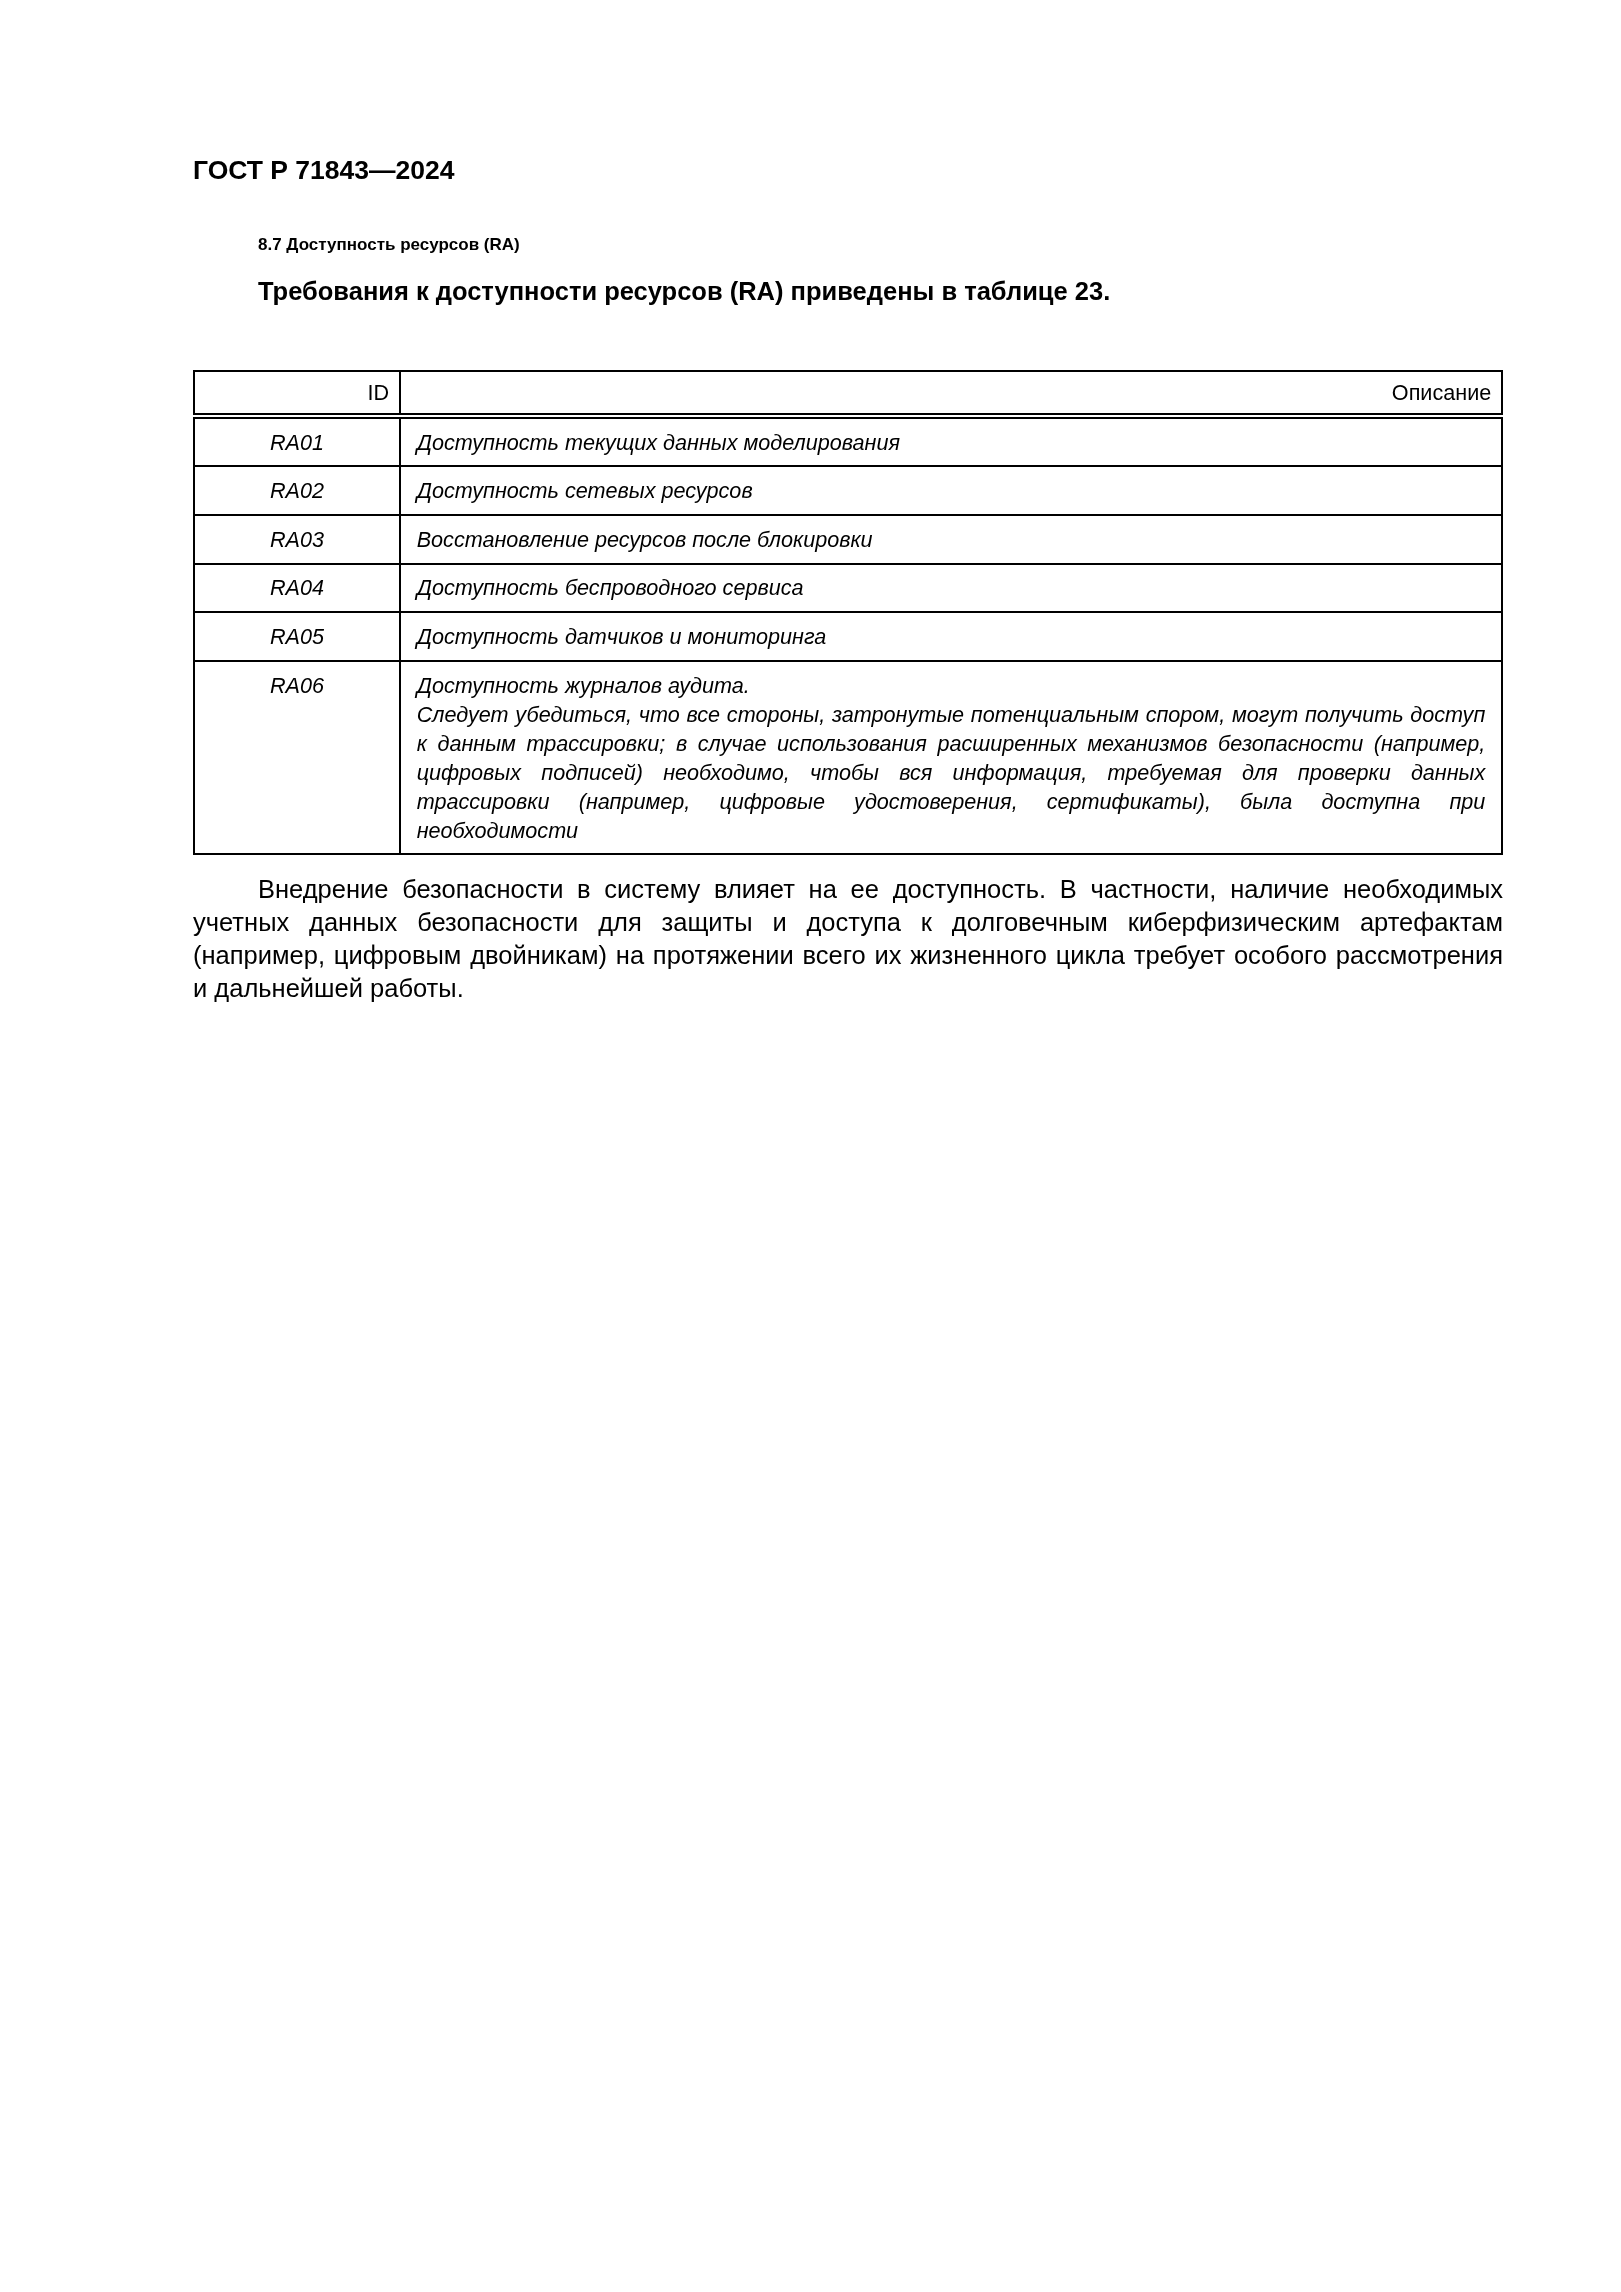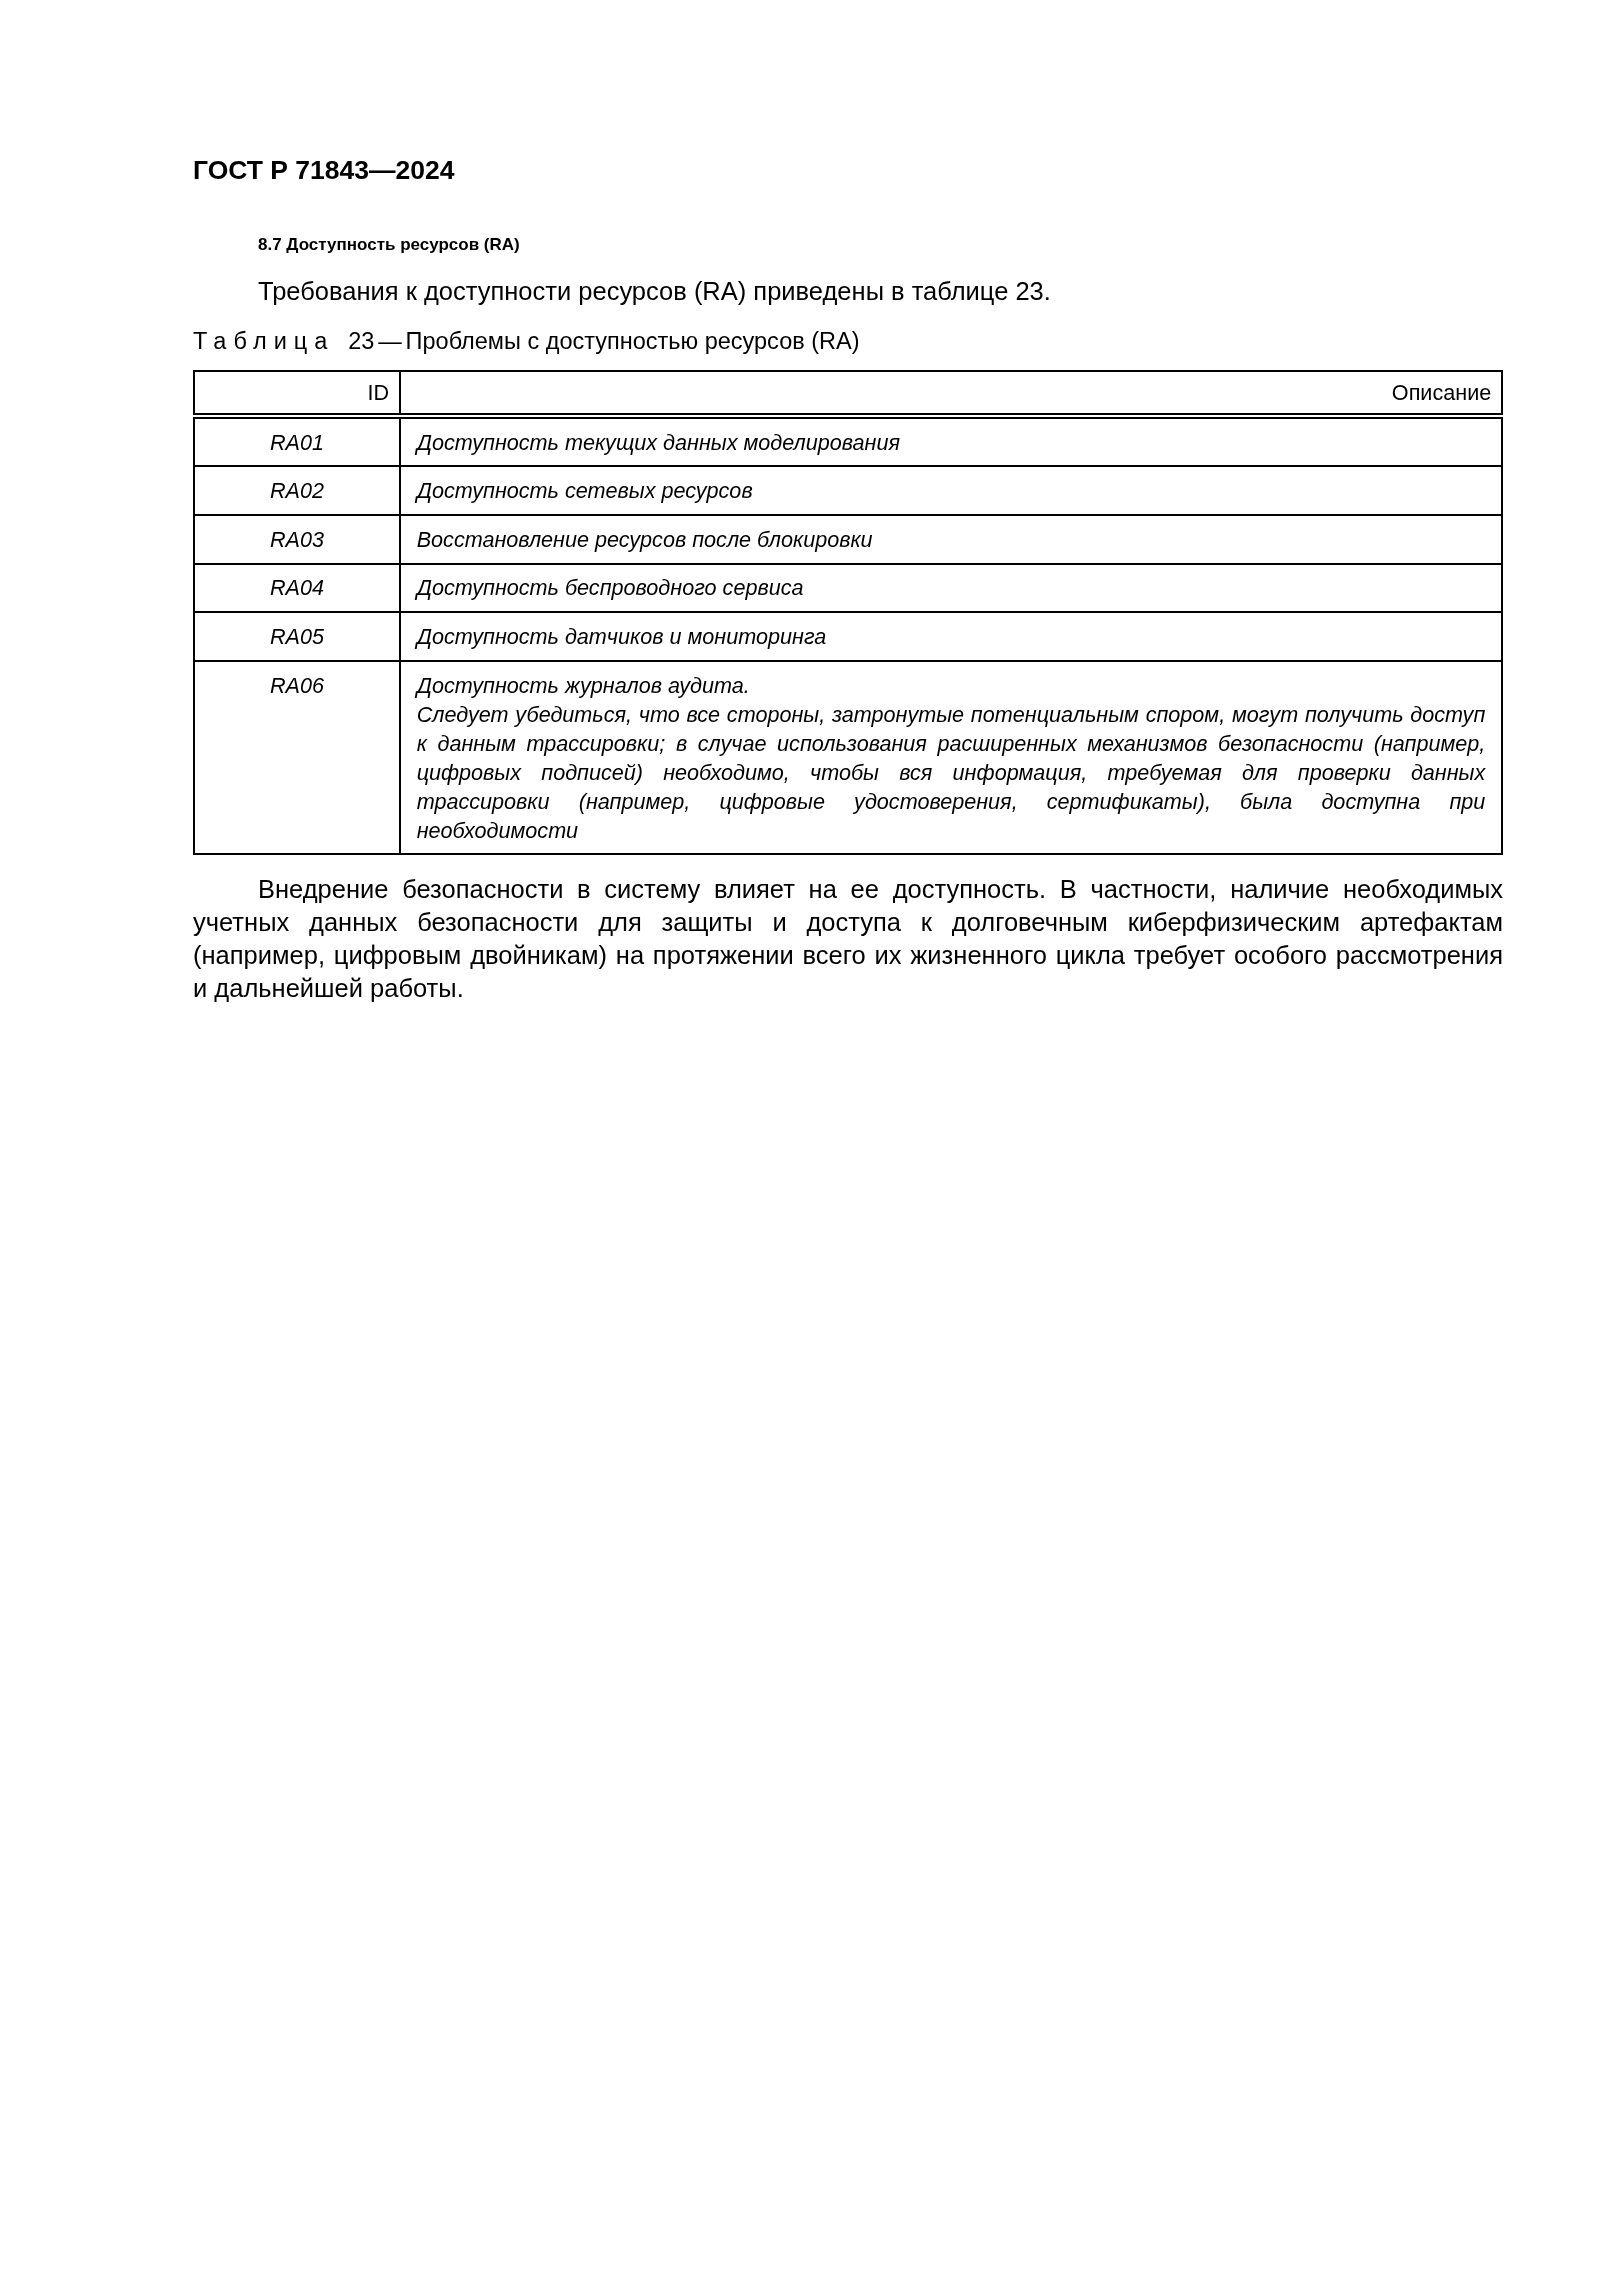--- a/index.html
+++ b/index.html
@@ -39,20 +39,21 @@
   .intro {
     position: absolute;
     left: 193px;
     top: 275px;
     width: 1310px;
     margin: 0;
     font-size: 25.5px;
     line-height: 33px;
     text-indent: 65px;
     text-align: justify;
+    font-weight: bold;
   }
   .caption {
     position: absolute;
     left: 193px;
     top: 327px;
     width: 1310px;
     margin: 0;
     font-size: 23.5px;
     line-height: 29px;
   }
@@ -121,21 +122,20 @@
 <body>
 
 <div class="page">
 
   <div class="doc-header">ГОСТ Р 71843—2024</div>
 
   <h2 class="section-heading">8.7 Доступность ресурсов (RA)</h2>
 
   <p class="intro">Требования к доступности ресурсов (RA) приведены в таблице 23.</p>
 
-  <p class="caption"><span class="caption-label">Таблица</span><span class="caption-number">23</span><span class="caption-dash">—</span><span class="caption-title">Проблемы с доступностью ресурсов (RA)</span></p>
 
   <table class="req-table">
     <colgroup>
       <col class="col-id">
       <col class="col-desc">
     </colgroup>
     <thead>
       <tr>
         <th>ID</th>
         <th>Описание</th>

